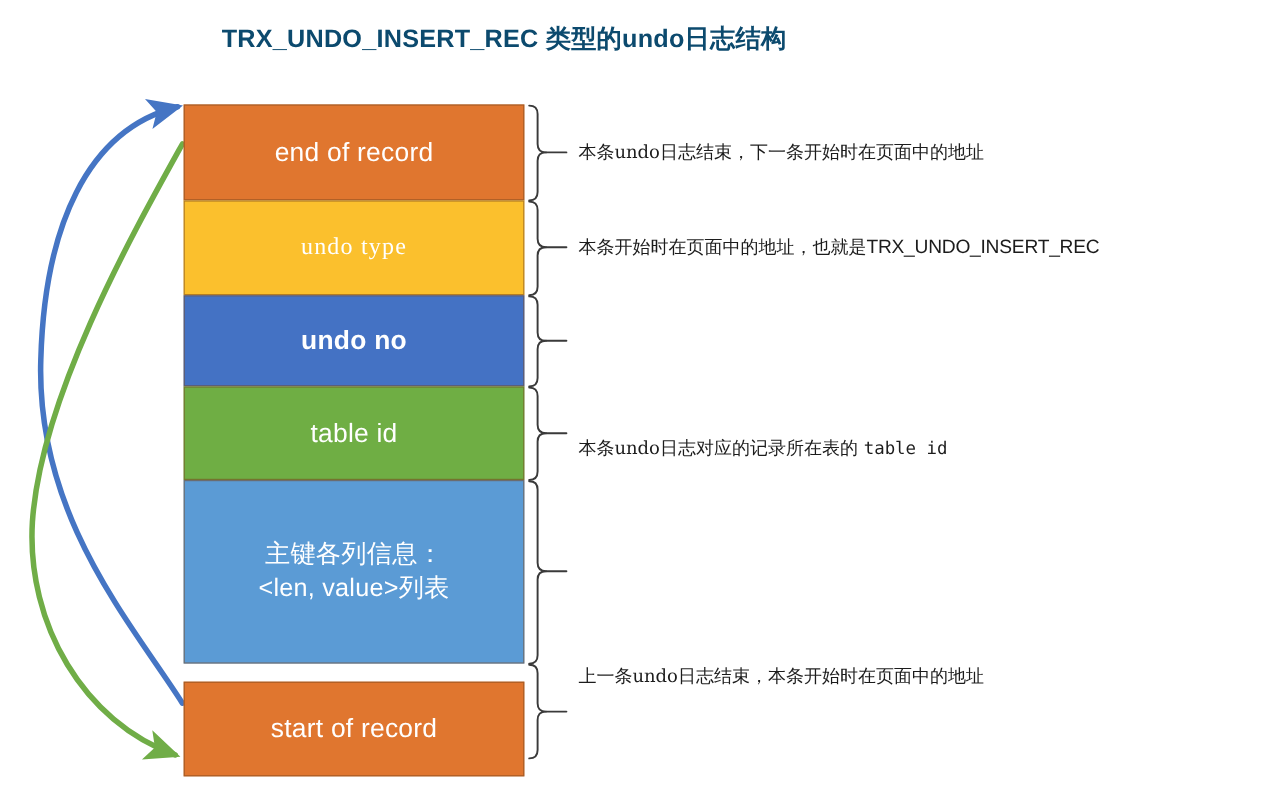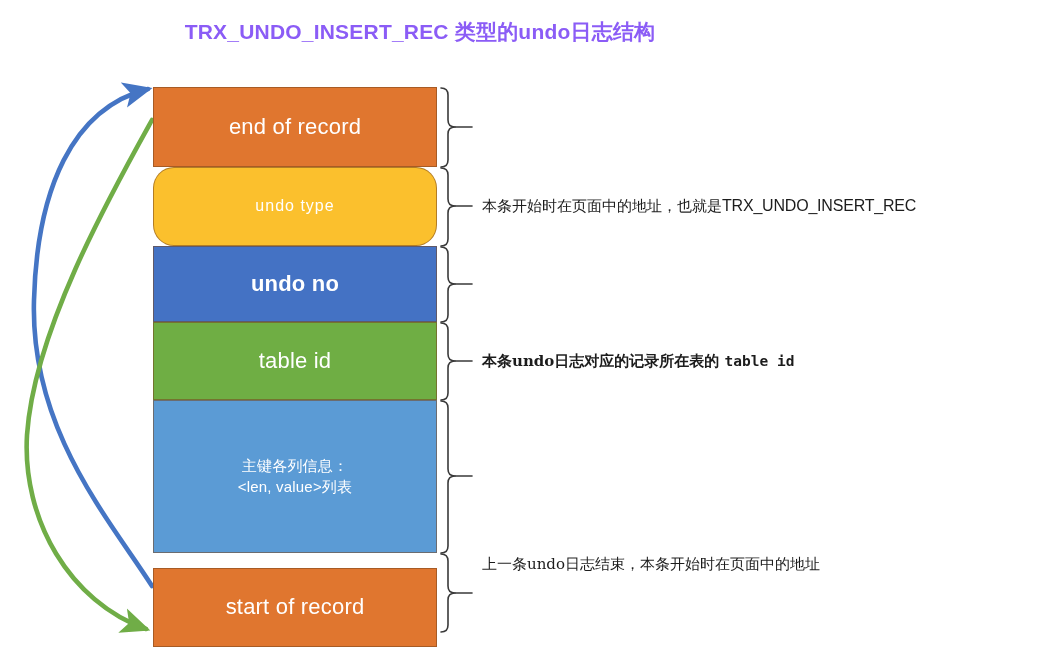--- a/index.html
+++ b/index.html
@@ -22,21 +22,21 @@
   #diagram-title {
     position: absolute;
     left: 0;
     top: 18px;
     width: 840px;
     text-align: center;
     font-family: "Liberation Sans", sans-serif;
     font-weight: bold;
     font-size: 21px;
     letter-spacing: 0.2px;
-    color: #8b5cf6;
+    color: #0c4a6e;
     white-space: nowrap;
   }
 
   
   #field-stack {
     position: absolute;
     left: 153px;
     top: 87px;
     width: 284px;
     height: 545px;
@@ -50,27 +50,26 @@
     display: flex;
     align-items: center;
     justify-content: center;
     color: #ffffff;
     font-size: 22px;
     line-height: 1.28;
     text-align: center;
     letter-spacing: 0.2px;
   }
   .field-box.mono {
-    font-family: Liberation Sans, sans-serif;
-    font-size: 16px;
+    font-family: Liberation Serif, serif;
+    font-size: 20px;
     letter-spacing: 1px;
-    border-radius: 21px;
   }
   .field-box.two-line {
-    font-size: 15px;
+    font-size: 21px;
     line-height: 1.35;
   }
 
   
   #annotations {
     position: absolute;
     left: 0; top: 0;
     width: 1057px; height: 654px;
     pointer-events: none;
   }
@@ -176,27 +175,30 @@
       </g>
 
       <g>
         <path d="M441,554 q7,0 7,7 L448,586 q0,7 7,7 q-7,0 -7,7 L448,625 q0,7 -7,7"></path>
         <path d="M455,593 L472,593"></path>
       </g>
     </g>
   </svg>
 
   <div id="annotations">
+    <div class="annotation-text" style="left:482px;top:127px;">
+      <span>本条undo日志结束，下一条开始时在页面中的地址</span>
+    </div>
 
     <div class="annotation-text" style="left:482px;top:206px;">
       <span>本条开始时在页面中的地址，也就是</span><span class="bold-inline">TRX_UNDO_INSERT_REC</span>
     </div>
 
 
-    <div class="annotation-text" style="left:482px;top:361px;font-weight:bold;">
+    <div class="annotation-text" style="left:482px;top:374px;">
       <span>本条undo日志对应的记录所在表的 </span><span class="mono-inline">table id</span>
     </div>
 
 
     <div class="annotation-text" style="left:482px;top:564px;">
       <span>上一条undo日志结束，本条开始时在页面中的地址</span>
     </div>
   </div>
 
 </div>

